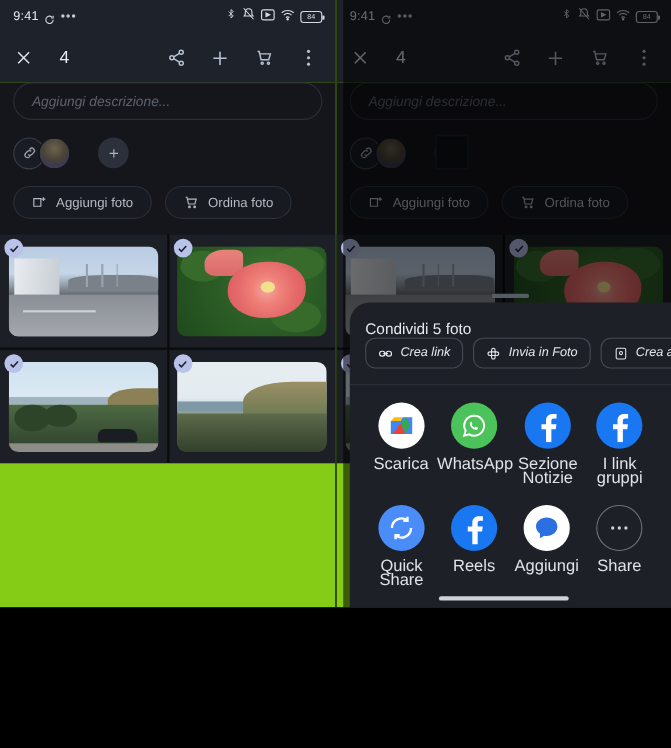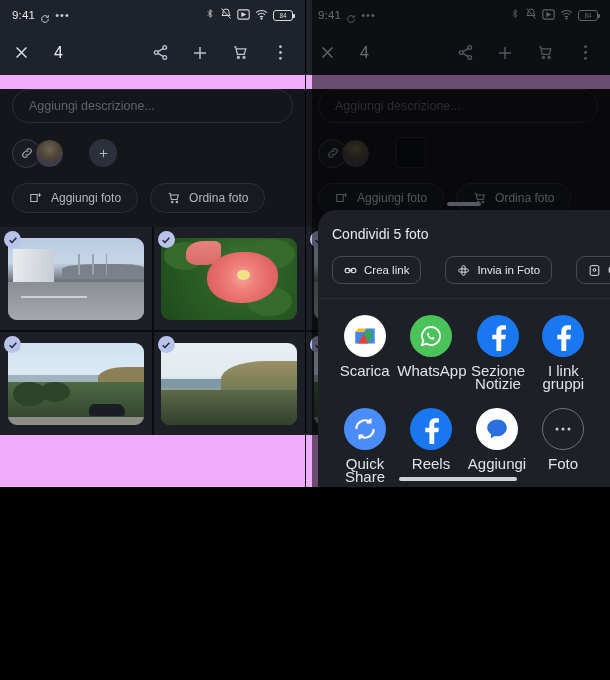--- a/index.html
+++ b/index.html
@@ -9,22 +9,22 @@
     font-family: "Liberation Sans", sans-serif;
     overflow: hidden;
   }
   .screen {
     position: relative;
     width: 610px; height: 680px;
     display: flex;
   }
   .panel {
     position: relative;
-    width: 305px; height: 487px;
-    background: #f0abfc;
+    width: 305px; height: 552px;
+    background: #84cc16;
     overflow: hidden;
   }
   .panel-right { border-left: 1px solid #000; }
 
   
   .statusbar {
     position: relative;
     height: 30px;
     background: #1e222a;
     display: flex;
@@ -78,26 +78,27 @@
   .icon-btn {
     width: 22px; height: 22px;
     display: flex; align-items: center; justify-content: center;
     cursor: pointer;
   }
 
   
   .body { background: #14161b; padding: 0 12px; }
 
   .desc-field {
-    margin-top: 14px;
+    margin-top: 0;
     height: 34px;
     border: 1px solid #2a2f38;
     border-radius: 18px;
     display: flex; align-items: center;
     padding: 13px 16px;
+    font-style: italic;
   }
   .desc-field span { color: #5d636e; font-size: 12.5px; }
 
   .avatars {
     margin-top: 14px;
     height: 32px;
     display: flex; align-items: center;
   }
   .av-link {
     width: 29px; height: 29px; border-radius: 50%;
@@ -233,22 +234,22 @@
     border-radius: 3px;
     background: #565b64;
     z-index: 11;
   }
   .sheet-title {
     color: #e6e9ee;
     font-size: 14px;
     padding-top: 16px;
   }
   .chips {
-    display: flex; gap: 24px;
-    margin-top: 14px;
+    display: flex; gap: 9px;
+    font-style: italic;
   }
   .chip {
     height: 28px;
     border: 1px solid #454a54;
     border-radius: 9px;
     display: flex; align-items: center; gap: 7px;
     padding: 0 11px;
     color: #e3e6eb;
     font-size: 11.5px;
     white-space: nowrap;
@@ -789,21 +790,21 @@
           <div class="app-label">Aggiungi</div>
         </div>
         <div class="app">
           <div class="app-icon ic-more">
             <svg width="18" height="6" viewBox="0 0 24 8" fill="#cbd0d7">
               <circle cx="4" cy="4" r="2"></circle>
                 <circle cx="12" cy="4" r="2"></circle>
                 <circle cx="20" cy="4" r="2"></circle>
             </svg>
           </div>
-          <div class="app-label">Foto</div>
+          <div class="app-label">Share</div>
         </div>
       </div>
     </div>
 
     <div class="navbar">
       <div class="bar"></div>
     </div>
   </div>
 
 </div>

